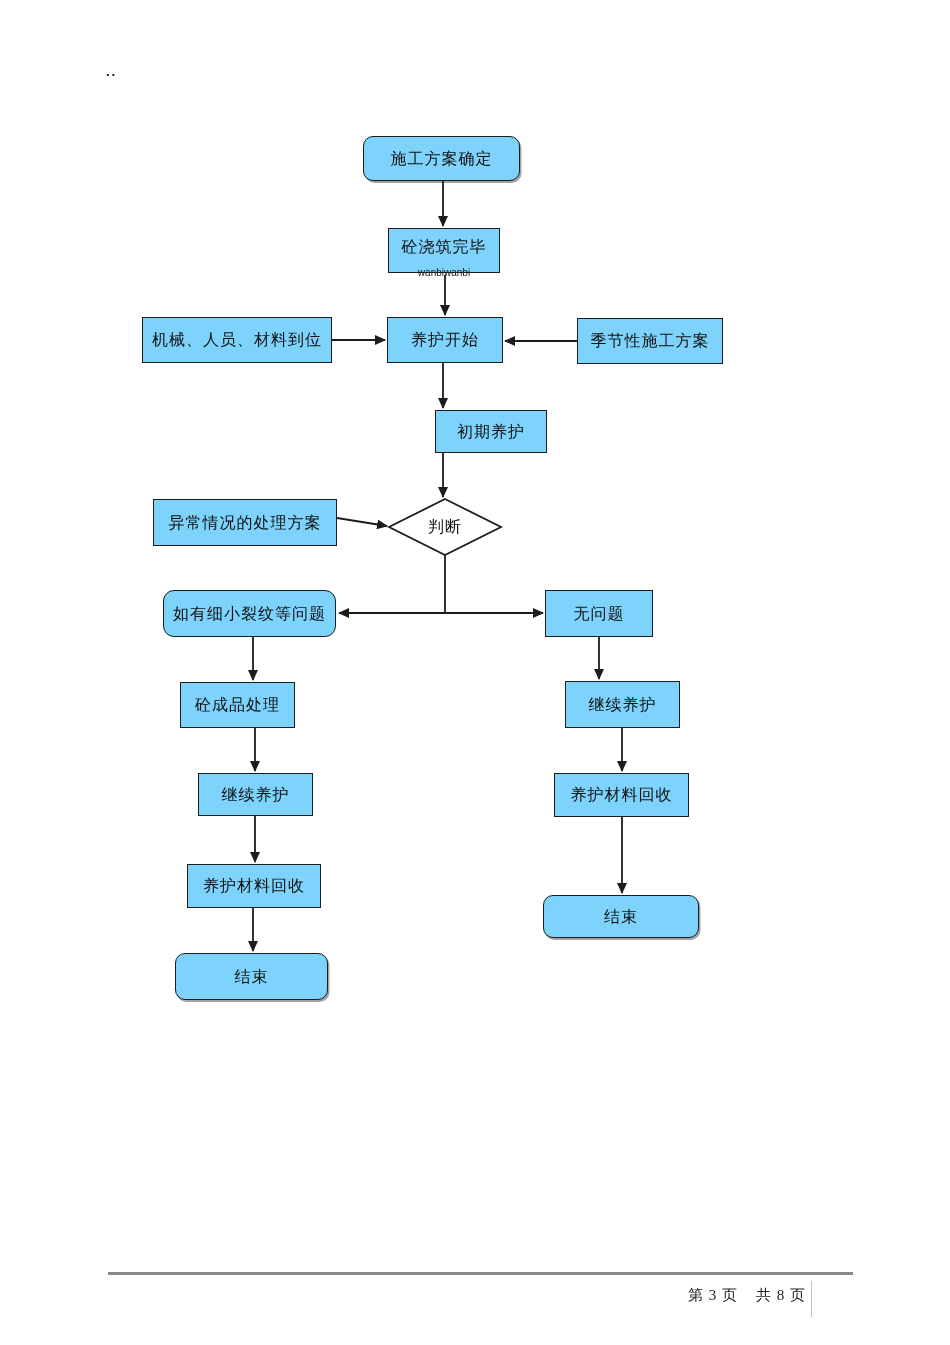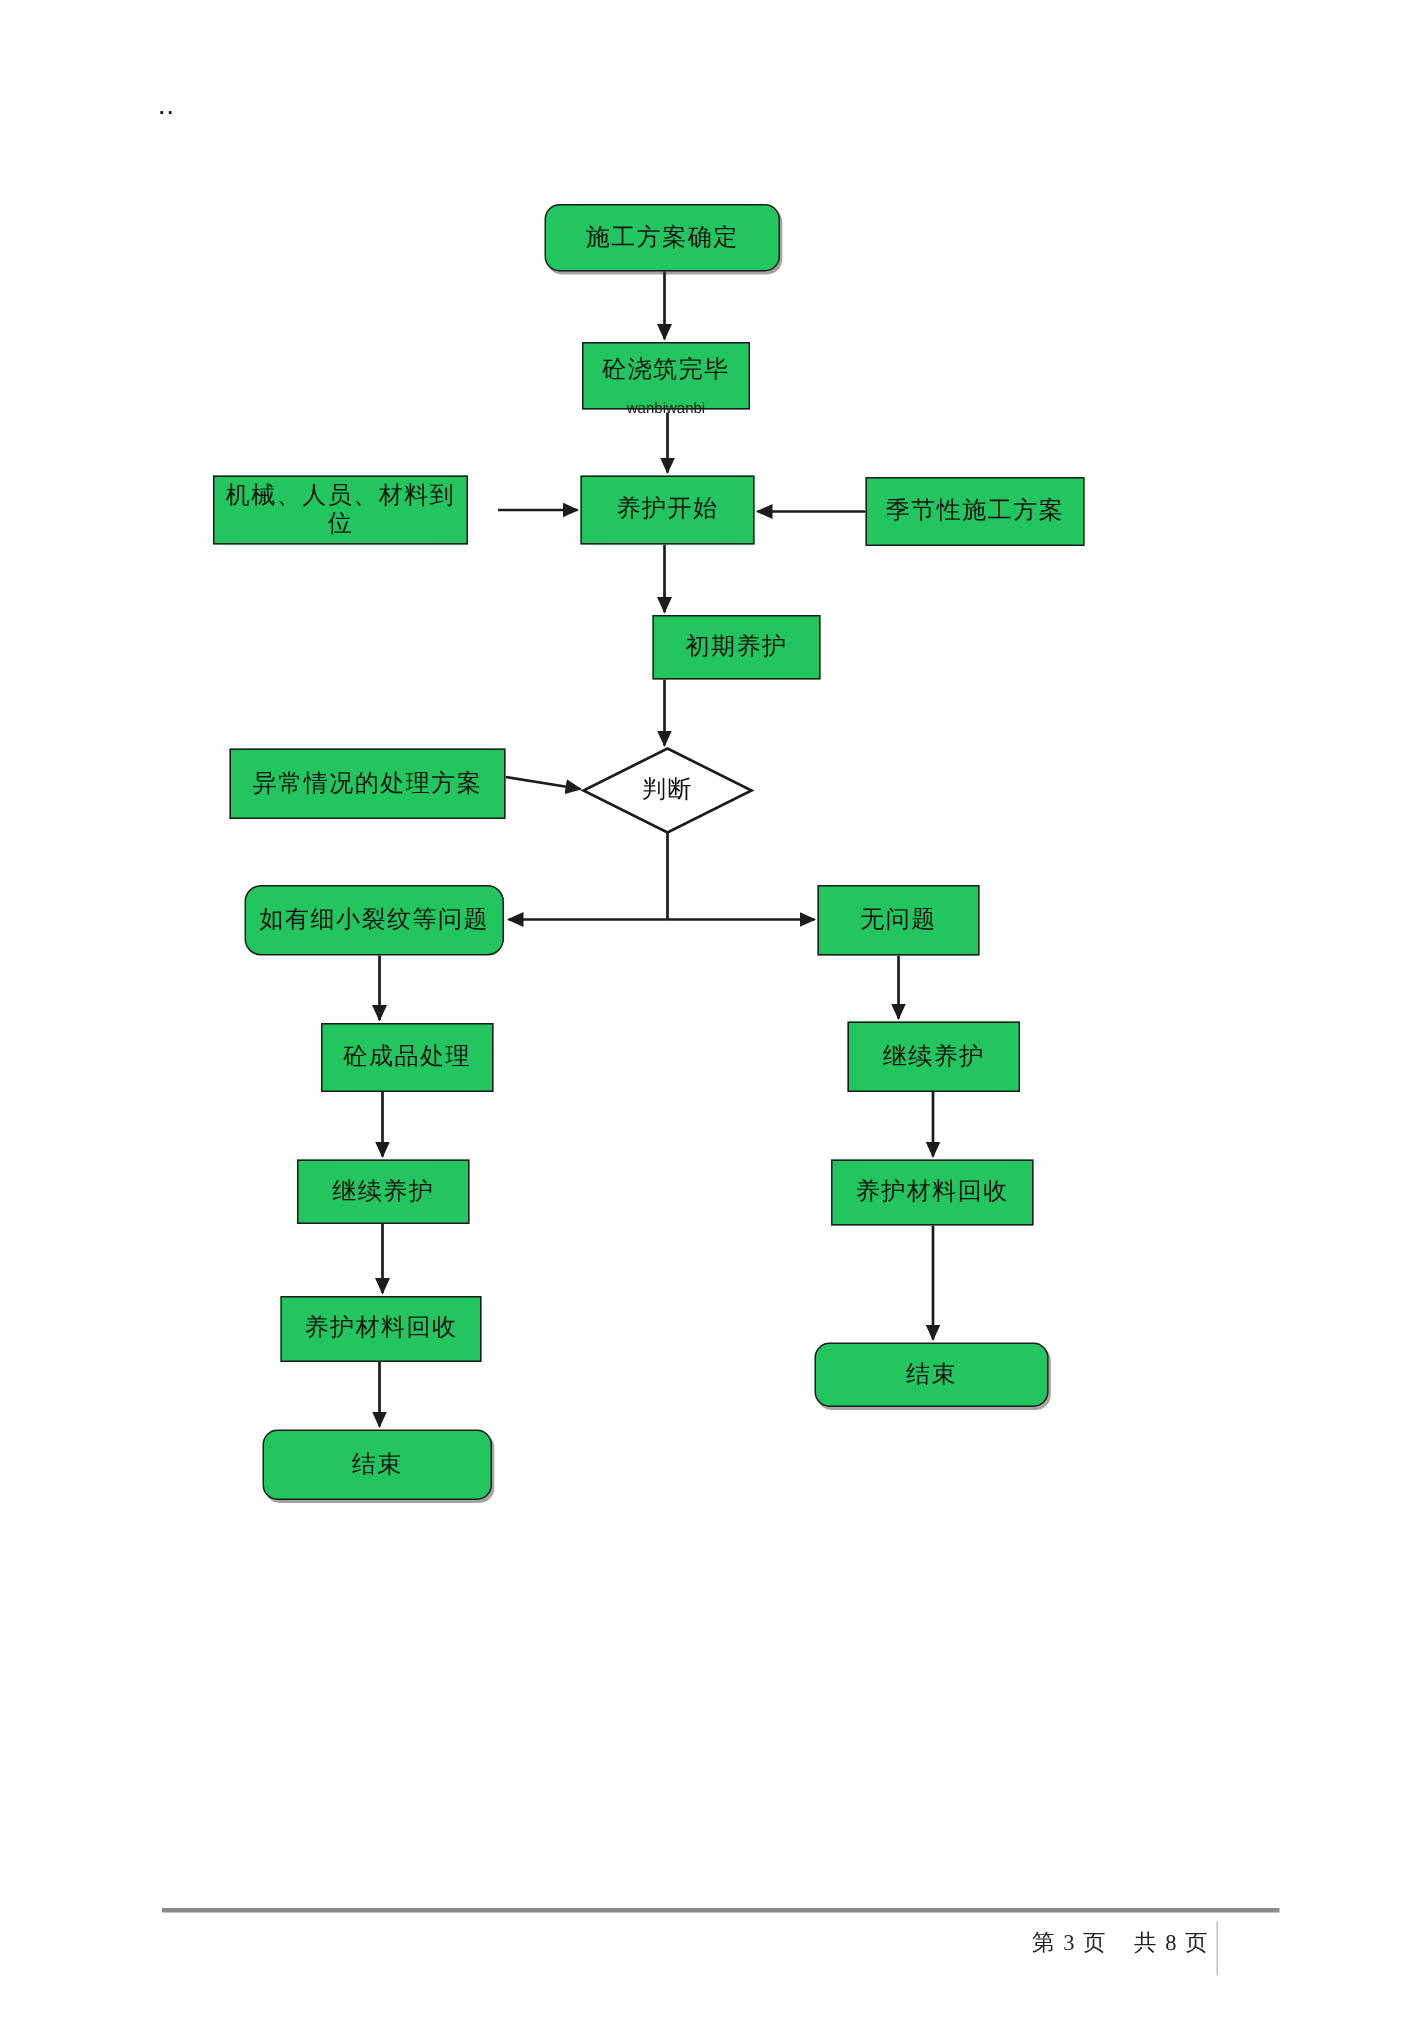--- a/index.html
+++ b/index.html
@@ -8,44 +8,44 @@
     font-family:"Liberation Serif","DejaVu Serif",serif;
     overflow:hidden;
   }
   .page{position:absolute;inset:0;background:#fff;}
   .corner-mark{
     position:absolute;left:106px;top:64px;font-size:13px;font-weight:bold;
     letter-spacing:2px;color:#111;font-family:"Liberation Sans",sans-serif;
   }
   svg.connectors{position:absolute;left:0;top:0;pointer-events:none;}
   .node{
-    position:absolute;box-sizing:border-box;background:#22c55e;
+    position:absolute;box-sizing:border-box;background:#7dd3fc;
     border:1.5px solid #1c1c1c;color:#111;
     display:flex;align-items:center;justify-content:center;
     font-size:16px;letter-spacing:1px;text-align:center;line-height:1.2;
   }
   .rounded{border-radius:10px;box-shadow:1.5px 2px 0 rgba(50,50,50,0.45);}
   .no-border{border:none;background:transparent;}
   .overflow-label{
     position:absolute;left:0;right:0;top:35px;text-align:center;
     font-family:"Liberation Sans","DejaVu Sans",sans-serif;
     font-size:10px;letter-spacing:0;color:#1c1c1c;line-height:18px;
   }
   
   .n-start{left:363px;top:136px;width:157px;height:45px;}
   .n-pour{left:388px;top:228px;width:112px;height:45px;align-items:flex-start;padding-top:8px;overflow:visible;}
-  .n-resources{left:142px;top:317px;width:170px;height:46px;}
+  .n-resources{left:142px;top:317px;width:190px;height:46px;}
   .n-curing-start{left:387px;top:317px;width:116px;height:46px;}
   .n-seasonal{left:577px;top:318px;width:146px;height:46px;}
   .n-initial{left:387px;top:410px;width:112px;height:43px;margin-left:48px;}
   .n-abnormal{left:153px;top:499px;width:184px;height:47px;}
   .n-judge{left:389px;top:499px;width:112px;height:56px;}
   .n-cracks{left:163px;top:590px;width:173px;height:47px;border-radius:11px;}
   .n-noproblem{left:545px;top:590px;width:108px;height:47px;}
-  .n-product{left:214px;top:682px;width:115px;height:46px;}
+  .n-product{left:180px;top:682px;width:115px;height:46px;}
   .n-cont-l{left:198px;top:773px;width:115px;height:43px;}
   .n-recycle-l{left:187px;top:864px;width:134px;height:44px;}
   .n-end-l{left:175px;top:953px;width:153px;height:47px;}
   .n-cont-r{left:565px;top:681px;width:115px;height:47px;}
   .n-recycle-r{left:554px;top:773px;width:135px;height:44px;}
   .n-end-r{left:543px;top:895px;width:156px;height:43px;}
   
   .footer-rule{position:absolute;left:108px;top:1272px;width:745px;height:3px;background:#8a8a8a;}
   .footer-text{
     position:absolute;right:144px;top:1286px;

